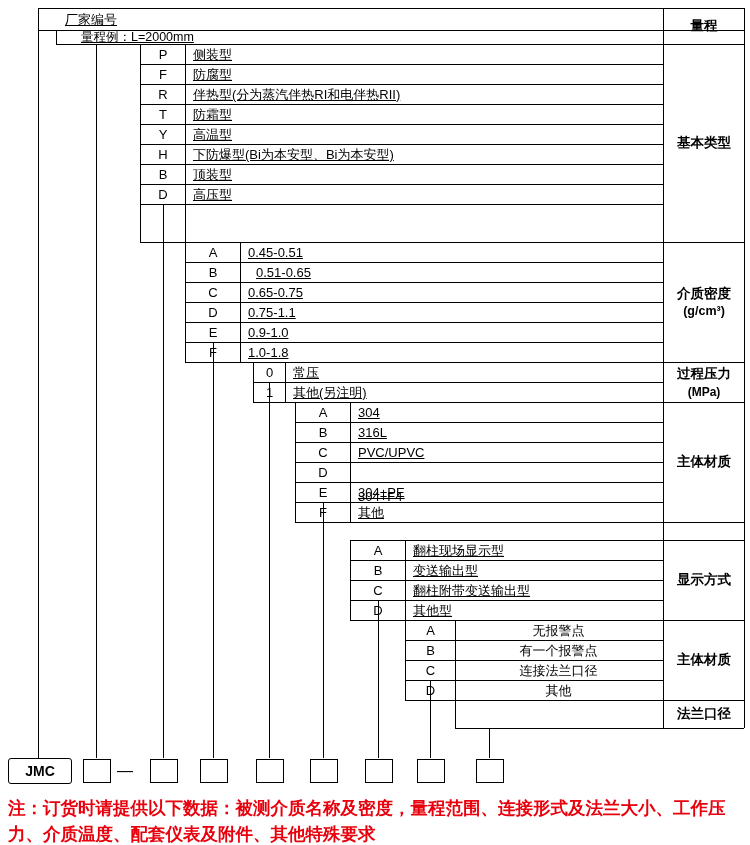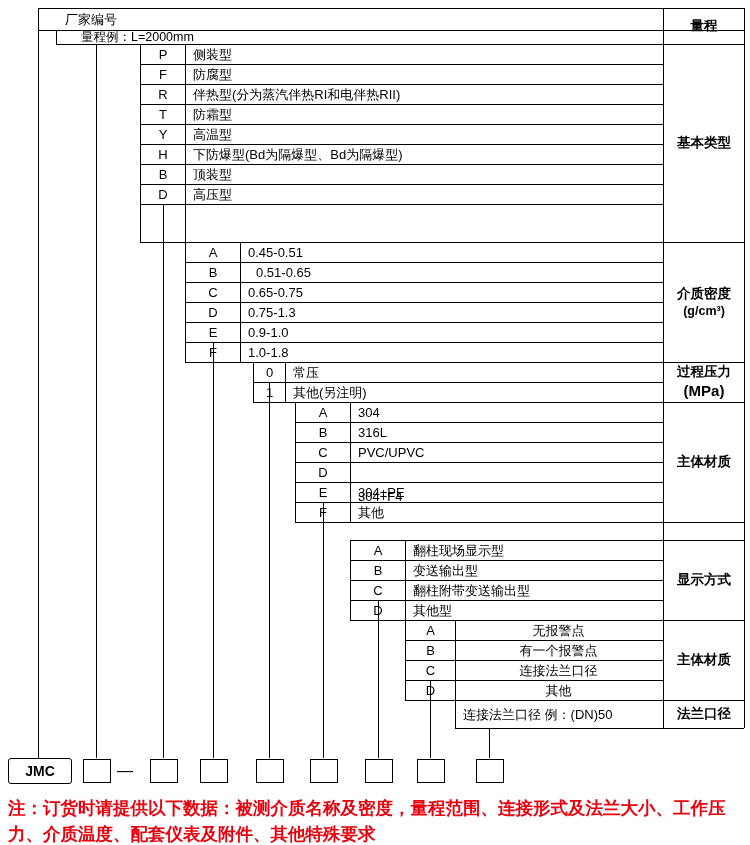--- a/index.html
+++ b/index.html
@@ -7,21 +7,21 @@
     width:750px;height:845px;background:#ffffff;
     font-family:"Liberation Sans","DejaVu Sans",sans-serif;
     color:#000;position:relative;overflow:hidden;
   }
   #sheet{position:relative;width:750px;height:845px;}
   .ln{position:absolute;background:#000;}
   .h{height:1px;}
   .v{width:1px;}
   .cell{position:absolute;font-size:13px;line-height:1;display:flex;align-items:center;}
   .code{justify-content:center;}
-  .desc{justify-content:flex-start;padding-left:7px;}
+  .desc{justify-content:flex-start;padding-left:7px;text-decoration:underline;}
   .rlabel{
     position:absolute;display:flex;flex-direction:column;
     align-items:center;justify-content:center;
     font-size:13.5px;font-weight:bold;text-align:center;line-height:1.35;
   }
   .rlabel span{display:block;}
   .stub{position:absolute;border:1px solid #000;background:#fff;}
   .stub.jmc{
     width:62px;height:24px;border-radius:3px;
     display:flex;align-items:center;justify-content:center;
@@ -74,21 +74,21 @@
   <div class="cell desc" style="left:186px;top:44px;width:470px;height:20px;">侧装型</div>
   <div class="cell code" style="left:141px;top:64px;width:44px;height:20px;">F</div>
   <div class="cell desc" style="left:186px;top:64px;width:470px;height:20px;">防腐型</div>
   <div class="cell code" style="left:141px;top:84px;width:44px;height:20px;">R</div>
   <div class="cell desc" style="left:186px;top:84px;width:470px;height:20px;">伴热型(分为蒸汽伴热RI和电伴热RII)</div>
   <div class="cell code" style="left:141px;top:104px;width:44px;height:20px;">T</div>
   <div class="cell desc" style="left:186px;top:104px;width:470px;height:20px;">防霜型</div>
   <div class="cell code" style="left:141px;top:124px;width:44px;height:20px;">Y</div>
   <div class="cell desc" style="left:186px;top:124px;width:470px;height:20px;">高温型</div>
   <div class="cell code" style="left:141px;top:144px;width:44px;height:20px;">H</div>
-  <div class="cell desc" style="left:186px;top:144px;width:470px;height:20px;">下防爆型(Bd为隔爆型、Bd为隔爆型)</div>
+  <div class="cell desc" style="left:186px;top:144px;width:470px;height:20px;">下防爆型(Bi为本安型、Bi为本安型)</div>
   <div class="cell code" style="left:141px;top:164px;width:44px;height:20px;">B</div>
   <div class="cell desc" style="left:186px;top:164px;width:470px;height:20px;">顶装型</div>
   <div class="cell code" style="left:141px;top:184px;width:44px;height:20px;">D</div>
   <div class="cell desc" style="left:186px;top:184px;width:470px;height:20px;">高压型</div>
 
   <div class="rlabel" style="left:664px;top:45px;width:80px;height:197px;">
     <span>基本类型</span>
   </div>
 
   <div class="ln v" style="left:185px;top:242px;height:120px;"></div>
@@ -101,21 +101,21 @@
   <div class="ln h" style="left:185px;top:342px;width:478px;"></div>
   <div class="ln h" style="left:185px;top:362px;width:559px;"></div>
 
   <div class="cell code" style="left:186px;top:242px;width:54px;height:20px;">A</div>
   <div class="cell desc" style="left:241px;top:242px;width:420px;height:20px;text-align:center;">0.45-0.51</div>
   <div class="cell code" style="left:186px;top:262px;width:54px;height:20px;">B</div>
   <div class="cell desc" style="left:241px;top:262px;width:420px;height:20px;margin-left:8px;">0.51-0.65</div>
   <div class="cell code" style="left:186px;top:282px;width:54px;height:20px;">C</div>
   <div class="cell desc" style="left:241px;top:282px;width:420px;height:20px;">0.65-0.75</div>
   <div class="cell code" style="left:186px;top:302px;width:54px;height:20px;">D</div>
-  <div class="cell desc" style="left:241px;top:302px;width:420px;height:20px;">0.75-1.3</div>
+  <div class="cell desc" style="left:241px;top:302px;width:420px;height:20px;">0.75-1.1</div>
   <div class="cell code" style="left:186px;top:322px;width:54px;height:20px;">E</div>
   <div class="cell desc" style="left:241px;top:322px;width:420px;height:20px;">0.9-1.0</div>
   <div class="cell code" style="left:186px;top:342px;width:54px;height:20px;">F</div>
   <div class="cell desc" style="left:241px;top:342px;width:420px;height:20px;">1.0-1.8</div>
 
   <div class="rlabel" style="left:664px;top:243px;width:80px;height:119px;">
     <span>介质密度</span>
     <span style="font-weight:bold;font-size:12.5px;">(g/cm³)</span>
   </div>
 
@@ -124,21 +124,21 @@
   <div class="ln h" style="left:253px;top:382px;width:410px;"></div>
   <div class="ln h" style="left:253px;top:402px;width:491px;"></div>
 
   <div class="cell code" style="left:254px;top:362px;width:31px;height:20px;">0</div>
   <div class="cell desc" style="left:286px;top:362px;width:375px;height:20px;">常压</div>
   <div class="cell code" style="left:254px;top:382px;width:31px;height:20px;">1</div>
   <div class="cell desc" style="left:286px;top:382px;width:375px;height:20px;">其他(另注明)</div>
 
   <div class="rlabel" style="left:664px;top:363px;width:80px;height:39px;">
     <span>过程压力</span>
-    <span style="font-weight:bold;font-size:15px;">(MPa)</span>
+    <span style="font-weight:bold;font-size:12px;">(MPa)</span>
   </div>
 
   <div class="ln v" style="left:295px;top:402px;height:120px;"></div>
   <div class="ln v" style="left:350px;top:402px;height:120px;"></div>
   <div class="ln h" style="left:295px;top:422px;width:368px;"></div>
   <div class="ln h" style="left:295px;top:442px;width:368px;"></div>
   <div class="ln h" style="left:295px;top:462px;width:368px;"></div>
   <div class="ln h" style="left:295px;top:482px;width:368px;"></div>
   <div class="ln h" style="left:295px;top:502px;width:368px;"></div>
   <div class="ln h" style="left:295px;top:522px;width:449px;"></div>
@@ -196,21 +196,20 @@
   <div class="cell code" style="left:456px;top:660px;width:205px;height:20px;">连接法兰口径</div>
   <div class="cell code" style="left:406px;top:680px;width:49px;height:20px;">D</div>
   <div class="cell code" style="left:456px;top:680px;width:205px;height:20px;">其他</div>
 
   <div class="rlabel" style="left:664px;top:621px;width:80px;height:79px;">
     <span>主体材质</span>
   </div>
 
   <div class="ln v" style="left:455px;top:700px;height:28px;"></div>
   <div class="ln h" style="left:455px;top:728px;width:289px;"></div>
-  <div class="cell desc" style="left:456px;top:700px;width:205px;height:28px;">连接法兰口径 例：(DN)50</div>
   <div class="rlabel" style="left:664px;top:701px;width:80px;height:27px;text-align:right;">
     <span>法兰口径</span>
   </div>
 
   <div class="ln v" style="left:38px;top:8px;height:750px;"></div>
   <div class="ln v" style="left:96px;top:44px;height:714px;"></div>
   <div class="ln v" style="left:163px;top:204px;height:554px;"></div>
   <div class="ln v" style="left:213px;top:342px;height:416px;"></div>
   <div class="ln v" style="left:269px;top:382px;height:376px;"></div>
   <div class="ln v" style="left:323px;top:502px;height:256px;"></div>

